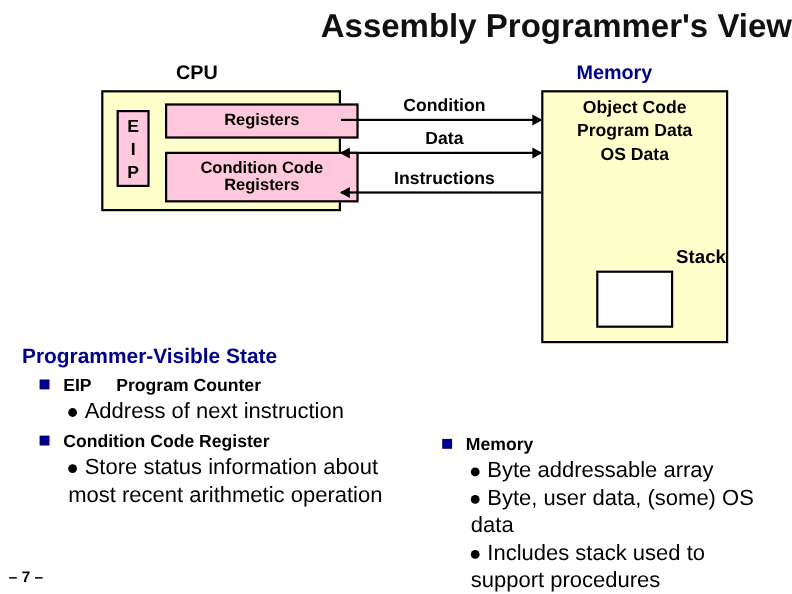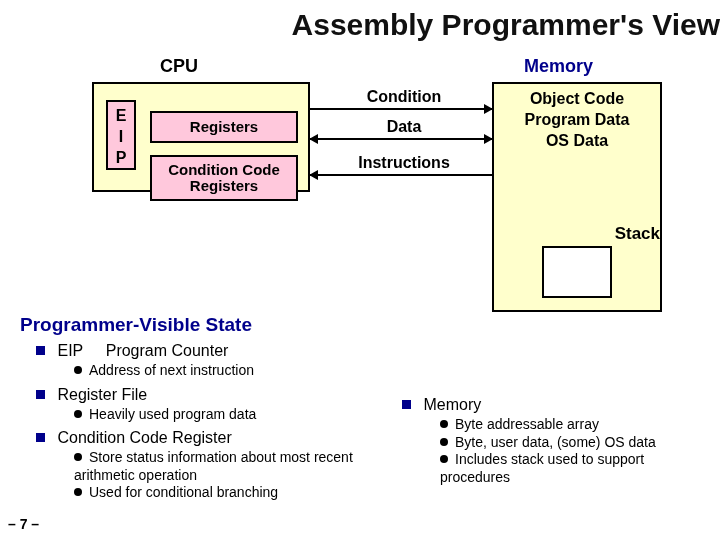--- a/index.html
+++ b/index.html
@@ -47,31 +47,30 @@
     border: 2px solid #000;
     text-align: center;
     font-weight: bold;
     font-size: 16px;
     line-height: 1.3;
     padding-top: 4px;
   }
   .reg-box, .cc-box {
     position: absolute;
     left: 58px;
-    width: 148px;
+    width: 176px;
     background: #ffc8dc;
     border: 2px solid #000;
     text-align: center;
     font-weight: bold;
     font-size: 15px;
     display: flex;
     align-items: center;
     justify-content: center;
     line-height: 1.1;
-    margin-top: 17px;
   }
   .reg-box { top: 38px; height: 32px; }
   .cc-box  { top: 82px; height: 46px; }
 
   .mem-box {
     position: absolute;
     top: 26px; left: 400px;
     width: 170px; height: 230px;
     background: #ffffcc;
     border: 2px solid #000;
@@ -146,30 +145,29 @@
   ul.list1 > li {
     margin-bottom: 2px;
   }
   ul.list1 > li > .sq {
     display: inline-block;
     width: 9px; height: 9px;
     background: #00008b;
     margin-right: 8px;
     vertical-align: 1px;
   }
-  .h4 { font-weight: normal; font-size: 16px; }
+  .h4 { font-weight: bold; font-size: 16px; }
   .eip-term { margin-right: 18px; }
   ul.sub {
     list-style: none;
     margin: 2px 0 6px 26px;
   }
   ul.sub > li {
-    font-size: 14px;
+    font-size: 20px;
     line-height: 1.25;
-    margin-left: 12px;
   }
   ul.sub > li::before {
     content: '';
     display: inline-block;
     width: 8px; height: 8px;
     background: #000;
     border-radius: 50%;
     margin-right: 7px;
     vertical-align: 1px;
   }
@@ -235,31 +233,23 @@
   <li>
     <span class="sq"></span>
     <span class="h4 eip-term">EIP</span>
     <span class="h4">Program Counter</span>
     <ul class="sub">
       <li>Address of next instruction</li>
     </ul>
   </li>
   <li>
     <span class="sq"></span>
-    <span class="h4">Register File</span>
-    <ul class="sub">
-      <li>Heavily used program data</li>
-    </ul>
-  </li>
-  <li>
-    <span class="sq"></span>
     <span class="h4">Condition Code Register</span>
     <ul class="sub">
       <li>Store status information about most recent arithmetic operation</li>
-      <li>Used for conditional branching</li>
     </ul>
   </li>
 </ul>
 
 <ul class="list2">
   <li>
     <span class="sq"></span>
     <span class="h4">Memory</span>
     <ul class="sub">
       <li>Byte addressable array</li>

